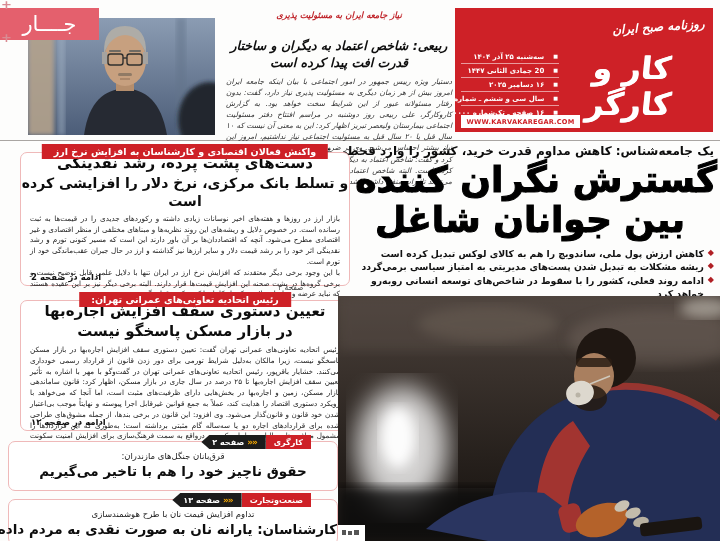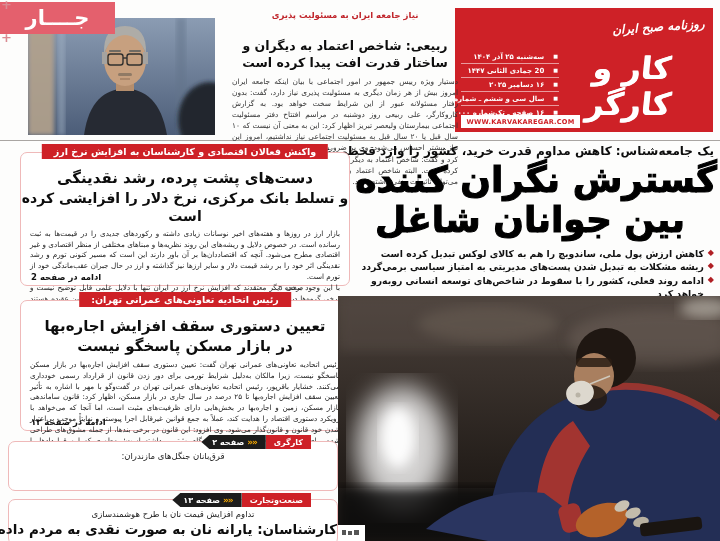--- a/index.html
+++ b/index.html
@@ -8,50 +8,50 @@
     position:relative; width:720px; height:541px; overflow:hidden;
     background:#fdfdfc; direction:rtl;
     font-family:"DejaVu Sans", sans-serif; color:#111;
   }
   .cropmark { position:absolute; color:#d98b93; font-size:13px; font-weight:bold; z-index:5; }
   .cm1 { left:1px; top:-3px; }
   .cm2 { left:1px; top:30px; }
 
   
   .jaaar {
-    position:absolute; left:0; top:2px; width:115px; height:32px;
-    background:#e4606d; color:#fff; font-weight:bold; font-size:21px;
+    position:absolute; left:0; top:8px; width:99px; height:32px;
+    background:#e4606d; color:#fff; font-weight:normal; font-size:21px;
     display:flex; align-items:center; justify-content:center; z-index:4;
   }
 
   
   .masthead { position:absolute; left:455px; top:8px; width:258px; height:124px; background:#ce2127; color:#fff; }
   .tagline { position:absolute; right:8px; top:12px; font-size:12px; font-weight:bold; font-style:italic; transform:rotate(-4deg); }
   .logo { position:absolute; right:2px; top:42px; width:162px; text-align:center; font-size:31px; font-weight:bold; letter-spacing:-1px; transform:skewX(-6deg); text-shadow:0.6px 0 #fff; }
   .mast-dates { position:absolute; left:6px; top:42px; width:98px; }
   .drow { display:flex; align-items:center; gap:9px; font-size:7px; font-weight:bold; border-bottom:1px solid rgba(255,255,255,.55); padding:2.5px 1px; white-space:nowrap; }
   .sq { font-size:5px; line-height:1; }
   .mast-web { position:absolute; left:6px; bottom:4px; width:119px; background:#fff; color:#ce2127; font-size:6.6px; font-weight:bold; text-align:center; padding:2.5px 0; direction:ltr; letter-spacing:.2px; }
 
   .rule { position:absolute; left:0; top:140px; width:720px; height:1px; background:#a9a5a2; }
 
   
   .portrait { position:absolute; left:28px; top:18px; width:187px; height:117px; }
-  .top-art { position:absolute; left:232px; top:10px; width:226px; height:130px; text-align:center; }
+  .top-art { position:absolute; left:226px; top:10px; width:226px; height:130px; text-align:center;font-style:italic; }
   .ta-kicker { font-size:8.5px; font-weight:bold; color:#c0262c; }
   .ta-headline { font-size:12.5px; font-weight:bold; line-height:1.35; margin-top:18px; color:#0d0d0d; }
   .ta-body { font-size:7.4px; color:#333; text-align:justify; line-height:1.5; margin-top:4px; }
   .ta-more { font-size:8.5px; font-weight:bold; text-align:left; margin-top:1px; }
 
   
   .artbox { position:absolute; left:20px; width:330px; border:1px solid #efb9b9; border-radius:7px; background:#fff; }
   .art1 { top:152px; height:134px; }
   .art2 { top:300px; height:131px; }
   .art-kicker { position:absolute; top:-9px; left:50%; transform:translateX(-50%); background:#ce2127; color:#fff; font-size:9.5px; font-weight:bold; padding:2px 12px; white-space:nowrap; }
-  .art-headline { margin-top:16px; text-align:center; font-weight:bold; color:#0d0d0d; line-height:1.3; }
+  .art-headline { margin-top:1px; text-align:center; font-weight:bold; color:#0d0d0d; line-height:1.3; }
   .art-headline .l1 { font-size:15px; }
   .art-headline .l2 { font-size:14px; }
   .art-body { padding:4px 9px 0 9px; font-size:7.2px; color:#222; text-align:justify; line-height:1.5; }
   .art-more { position:absolute; bottom:3px; left:10px; font-size:8.5px; font-weight:bold; }
 
   
   .brief { position:absolute; left:8px; width:330px; border:1px solid #efb9b9; border-radius:7px; background:#fff; }
   .b1 { top:441px; height:50px; }
   .b2 { top:499px; height:46px; }
   .tag { position:absolute; top:-7px; right:26px; display:flex; height:14px; font-size:8px; font-weight:bold; color:#fff; align-items:stretch; }
@@ -198,20 +198,21 @@
 
   <div class="brief b1">
     <div class="tag">
       <span class="tag-section">کارگری</span>
       <span class="tag-page">
           <span class="chev">««</span>
           <span>صفحه ۲</span>
         </span>
     </div>
     <div class="brief-kicker">قرق‌بانان جنگل‌های مازندران:</div>
+    <div class="brief-headline">حقوق ناچیز خود را هم با تاخیر می‌گیریم</div>
   </div>
 
   <div class="brief b2">
     <div class="tag">
       <span class="tag-section">صنعت‌وتجارت</span>
       <span class="tag-page">
           <span class="chev">««</span>
           <span>صفحه ۱۳</span>
         </span>
     </div>

